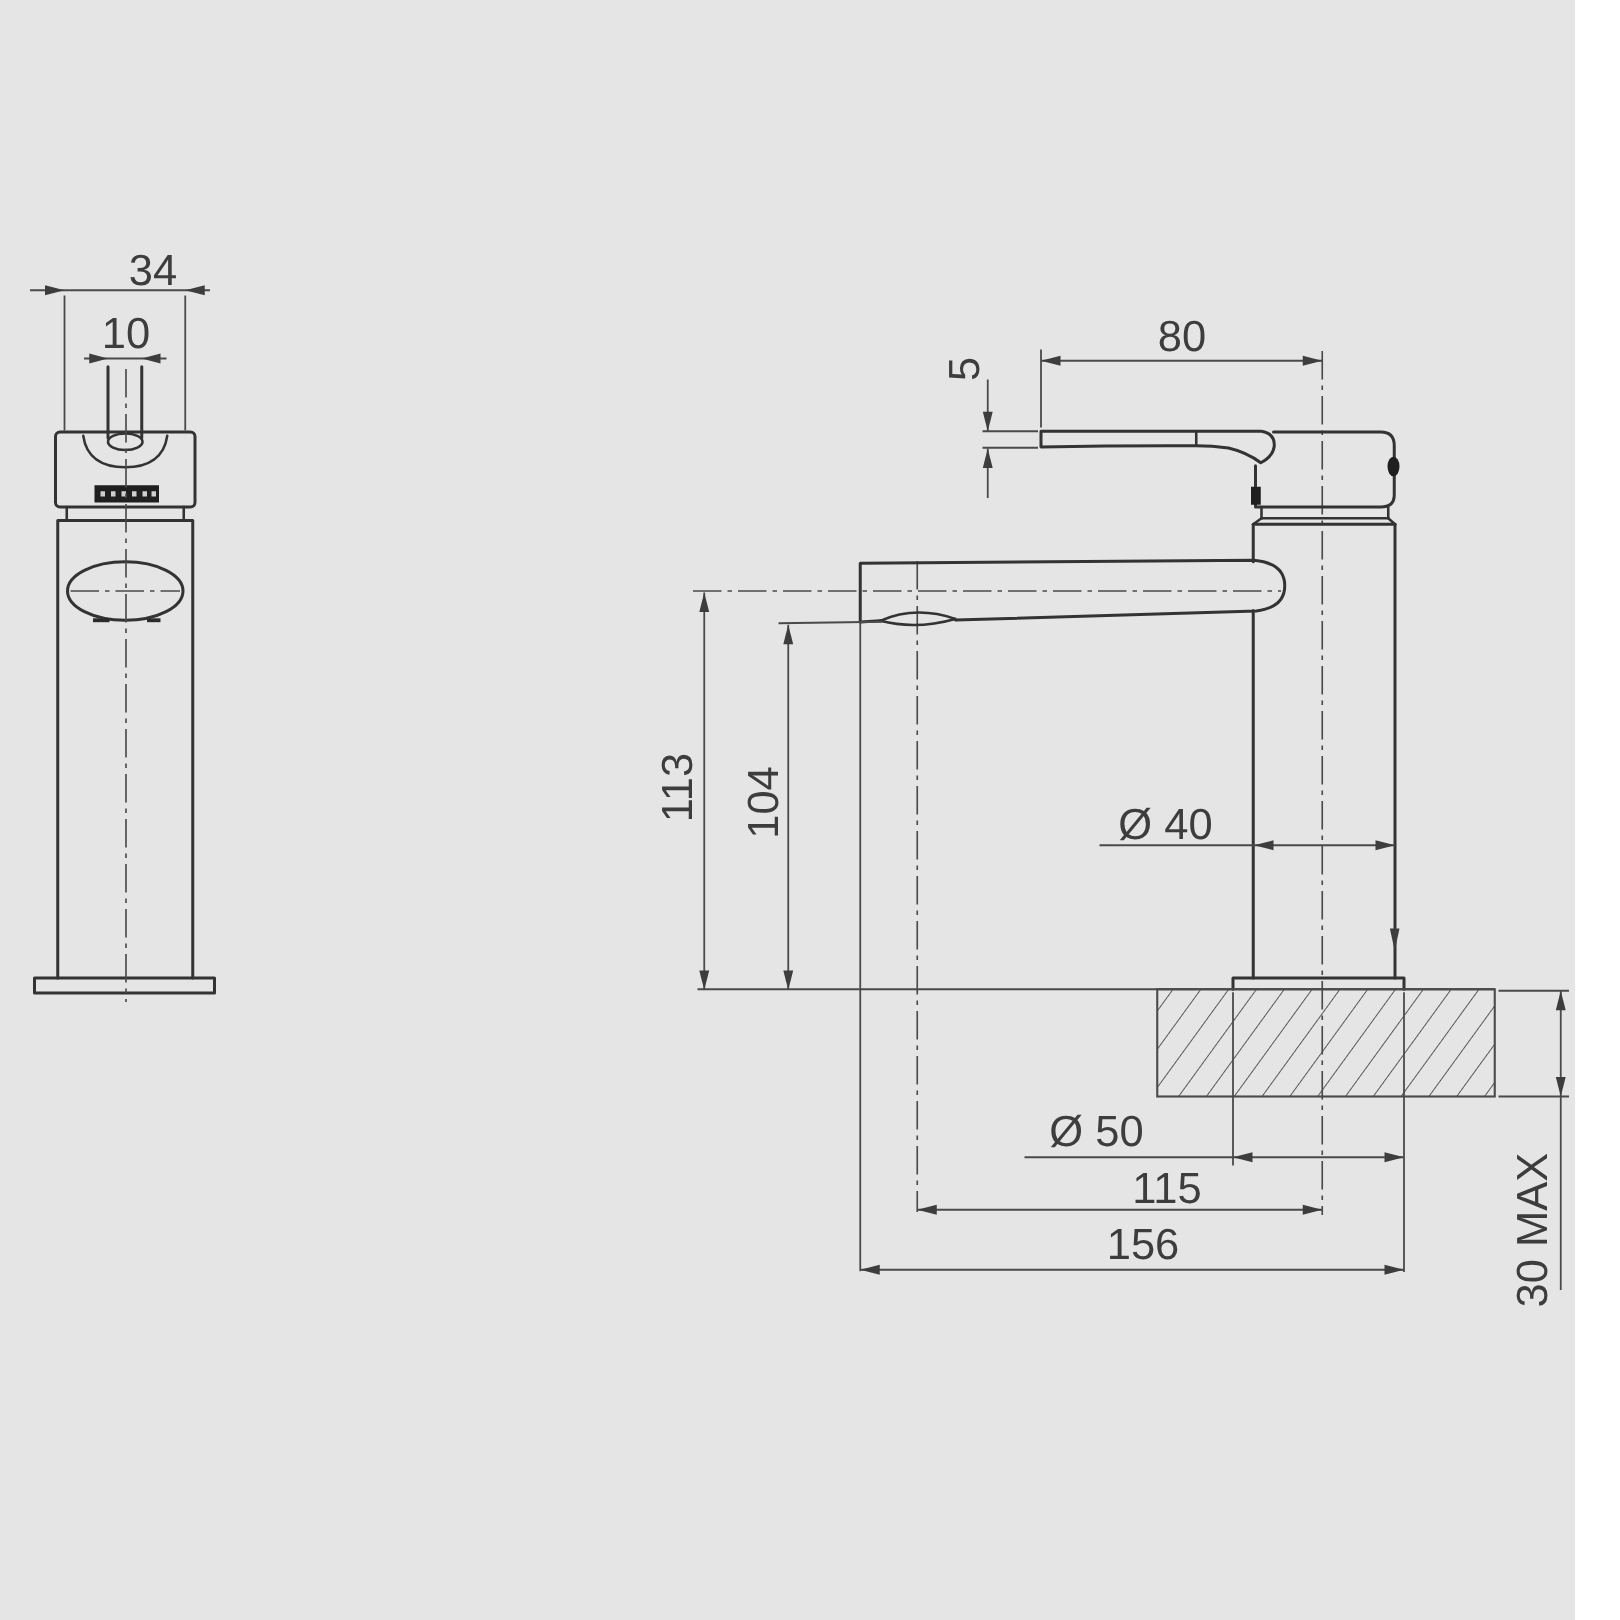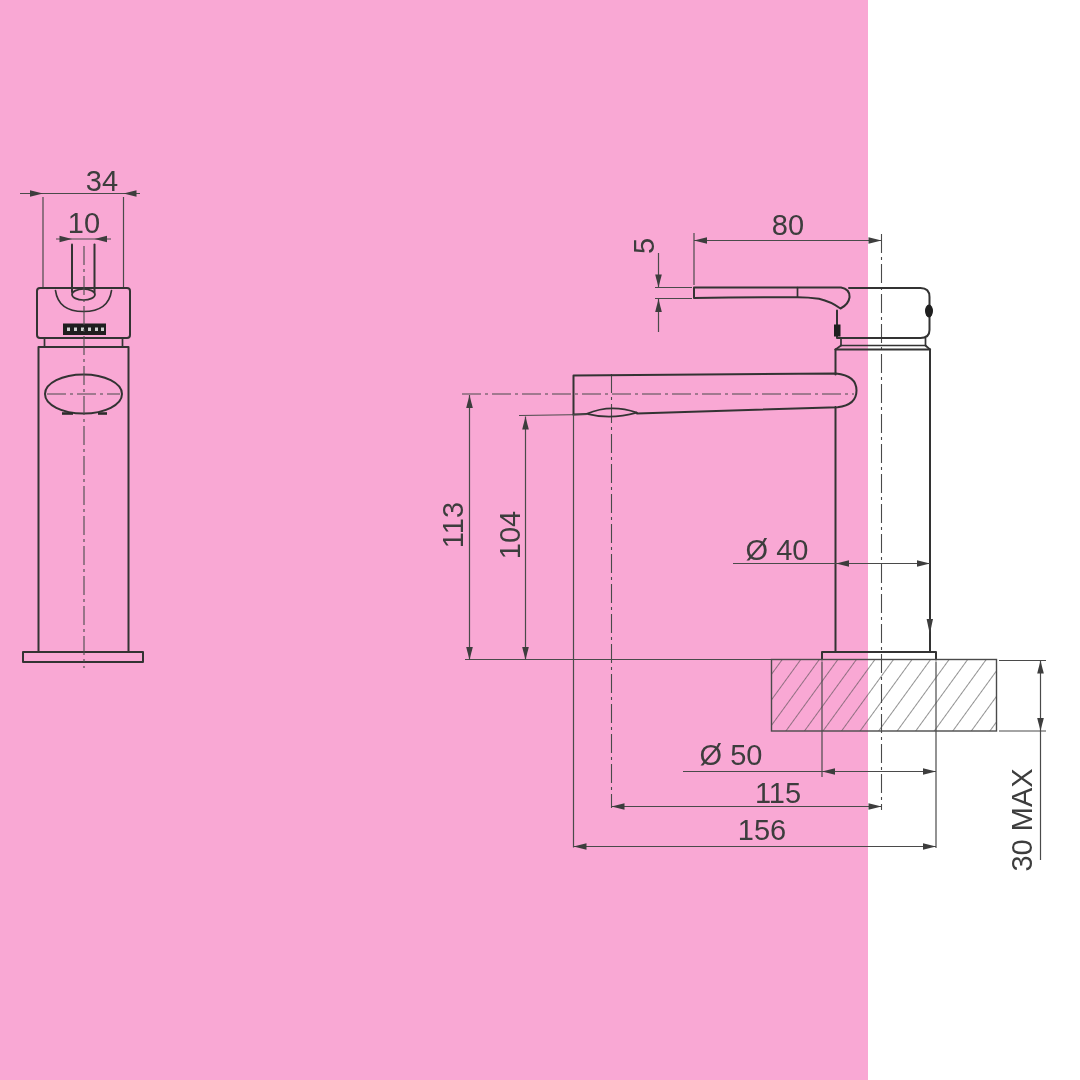--- a/index.html
+++ b/index.html
@@ -1,16 +1,16 @@
 <!DOCTYPE html>
 <html><head>
 <meta charset="utf-8">
 <style>
   html,body{margin:0;padding:0;background:#ffffff;}
-  #stage{width:868px;height:1080px;position:relative;background:#f9a8d4;}
+  #stage{width:1050px;height:1080px;position:relative;background:#e5e5e5;}
   svg{display:block;}
   .outline{stroke:#333;stroke-width:2;fill:none;stroke-linecap:round;stroke-linejoin:round;}
   .outline15{stroke:#333;stroke-width:1.7;fill:none;stroke-linecap:round;}
   .thin{stroke:#4a4a4a;stroke-width:1.2;fill:none;stroke-linecap:butt;}
   .center{stroke:#4a4a4a;stroke-width:1.1;fill:none;stroke-dasharray:19 4 3 4;}
   .arrow{fill:#3d3d3d;stroke:none;}
   .dark{fill:#1f1f1f;stroke:none;}
   .dimtext{font-family:"Liberation Sans", sans-serif;font-size:29px;fill:#3d3d3d;text-anchor:middle;}
 </style>
 </head>

